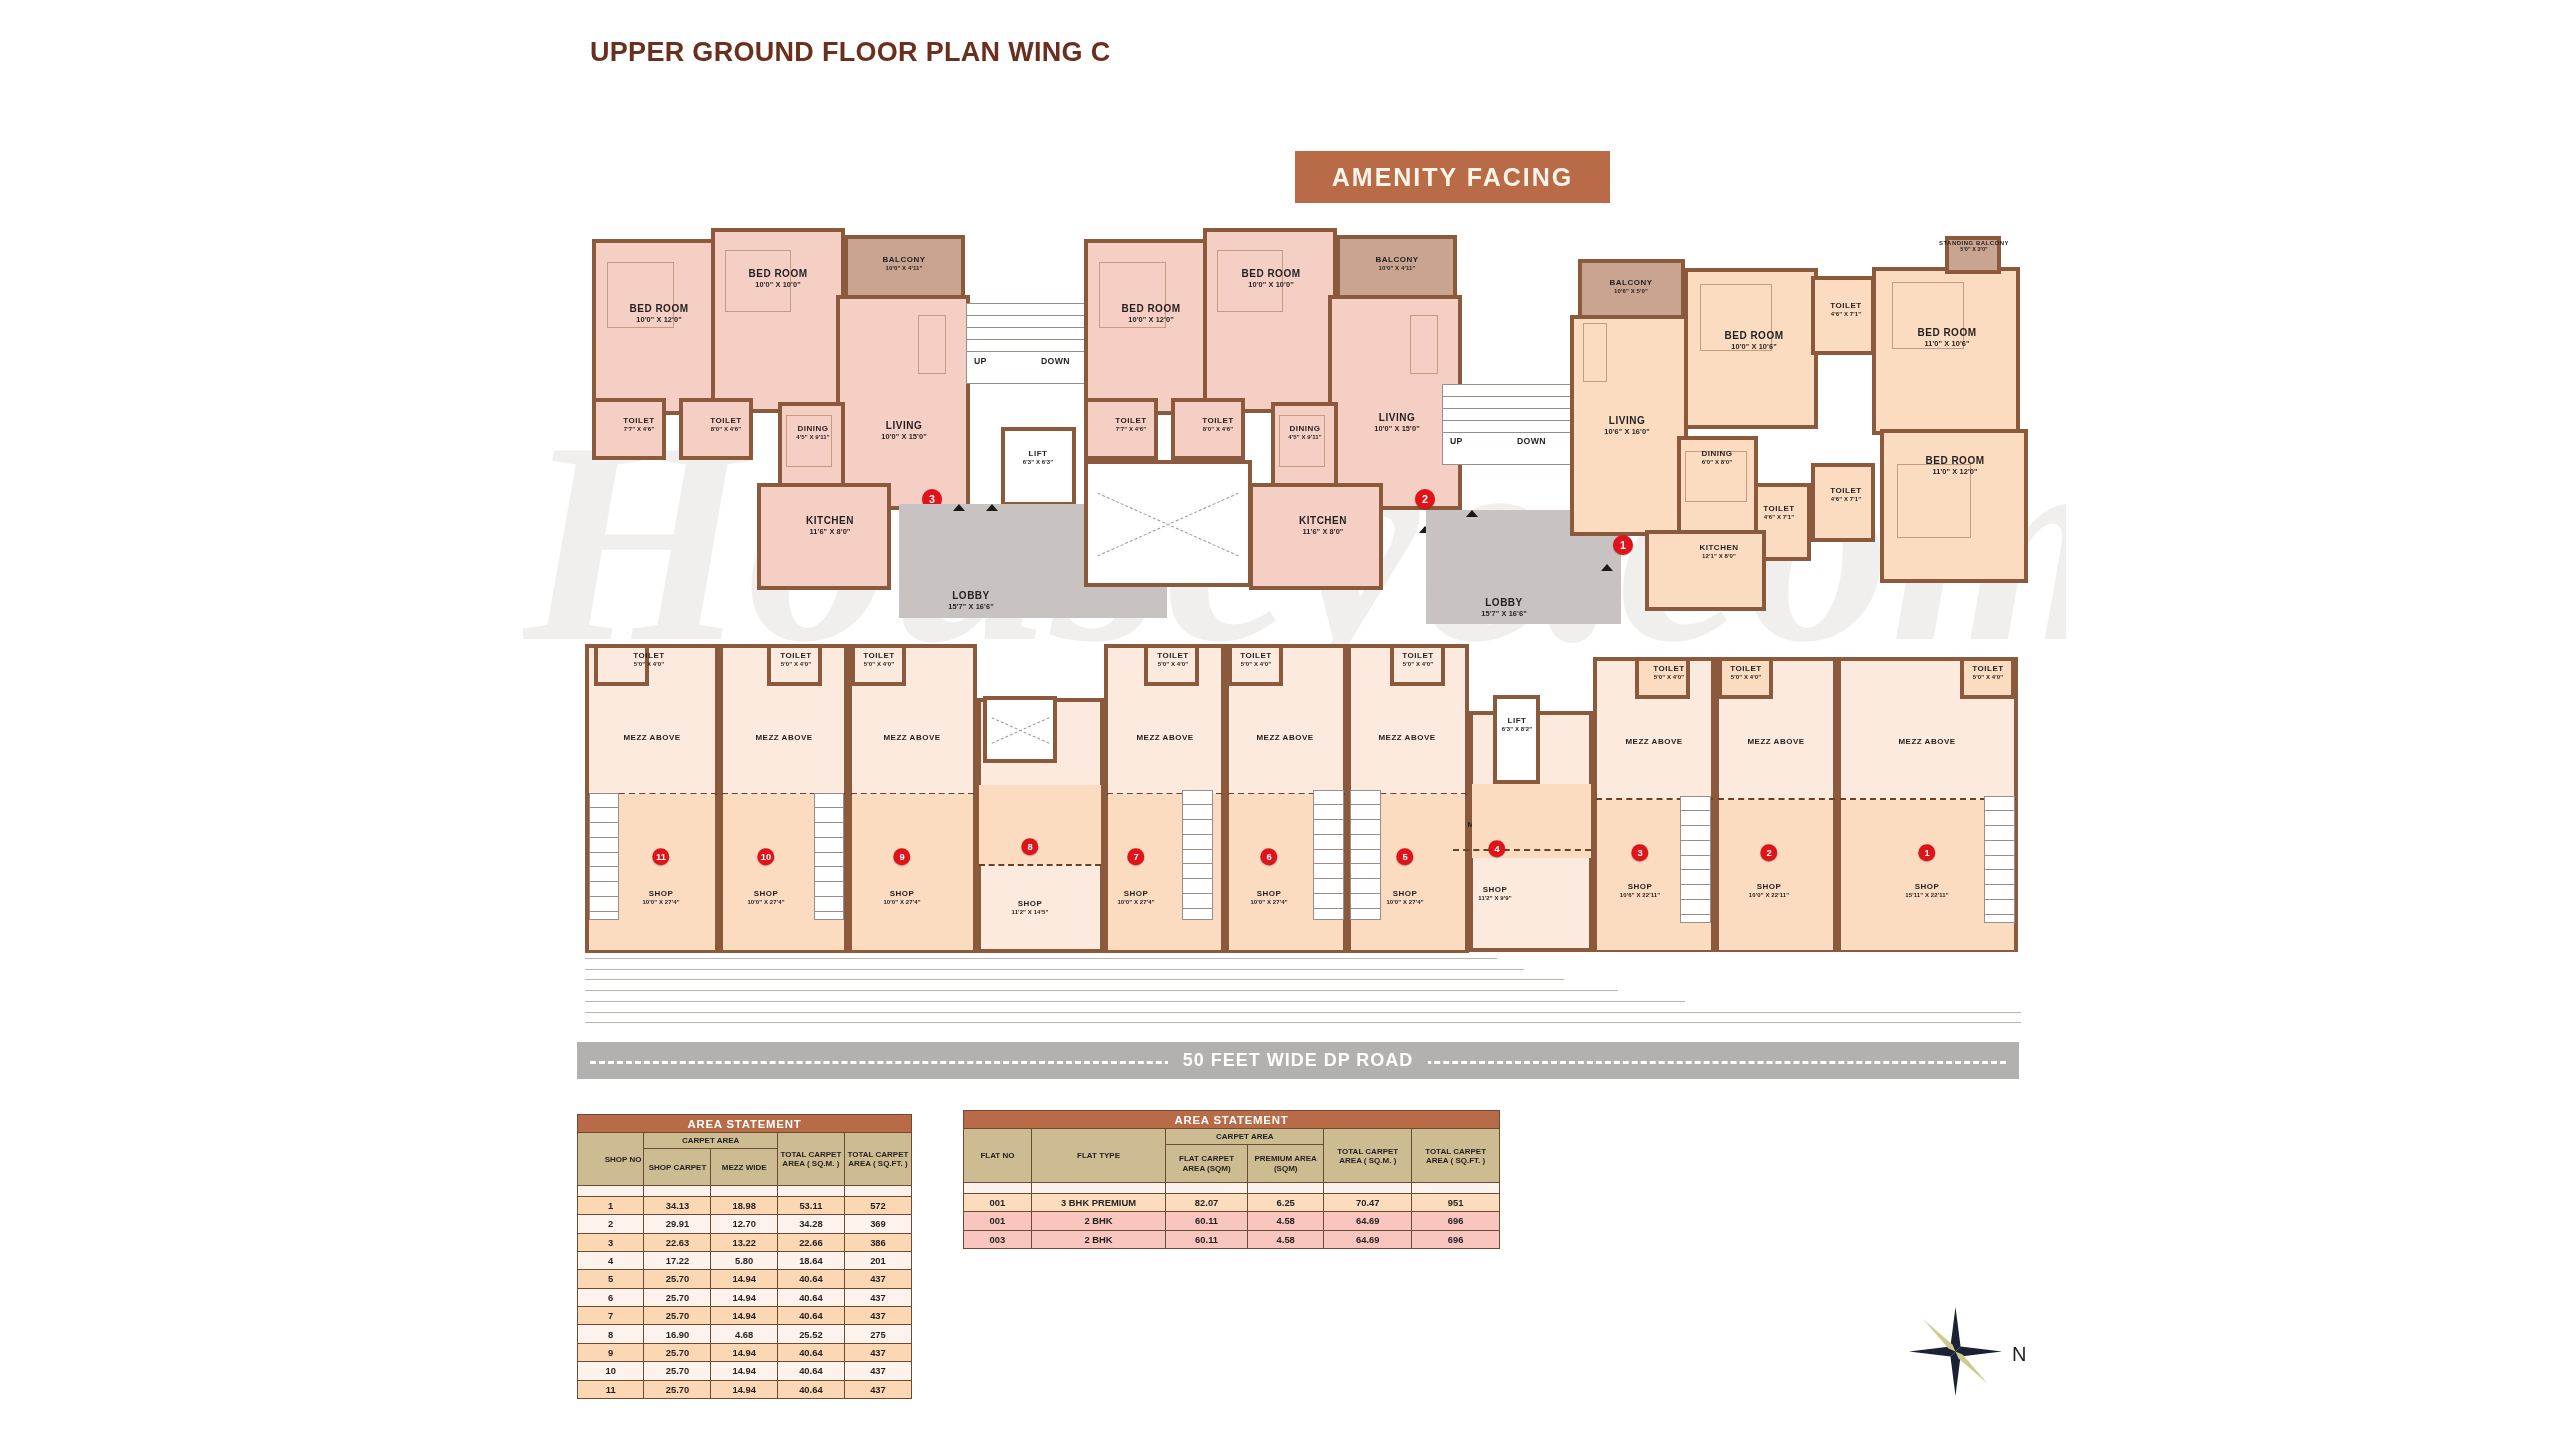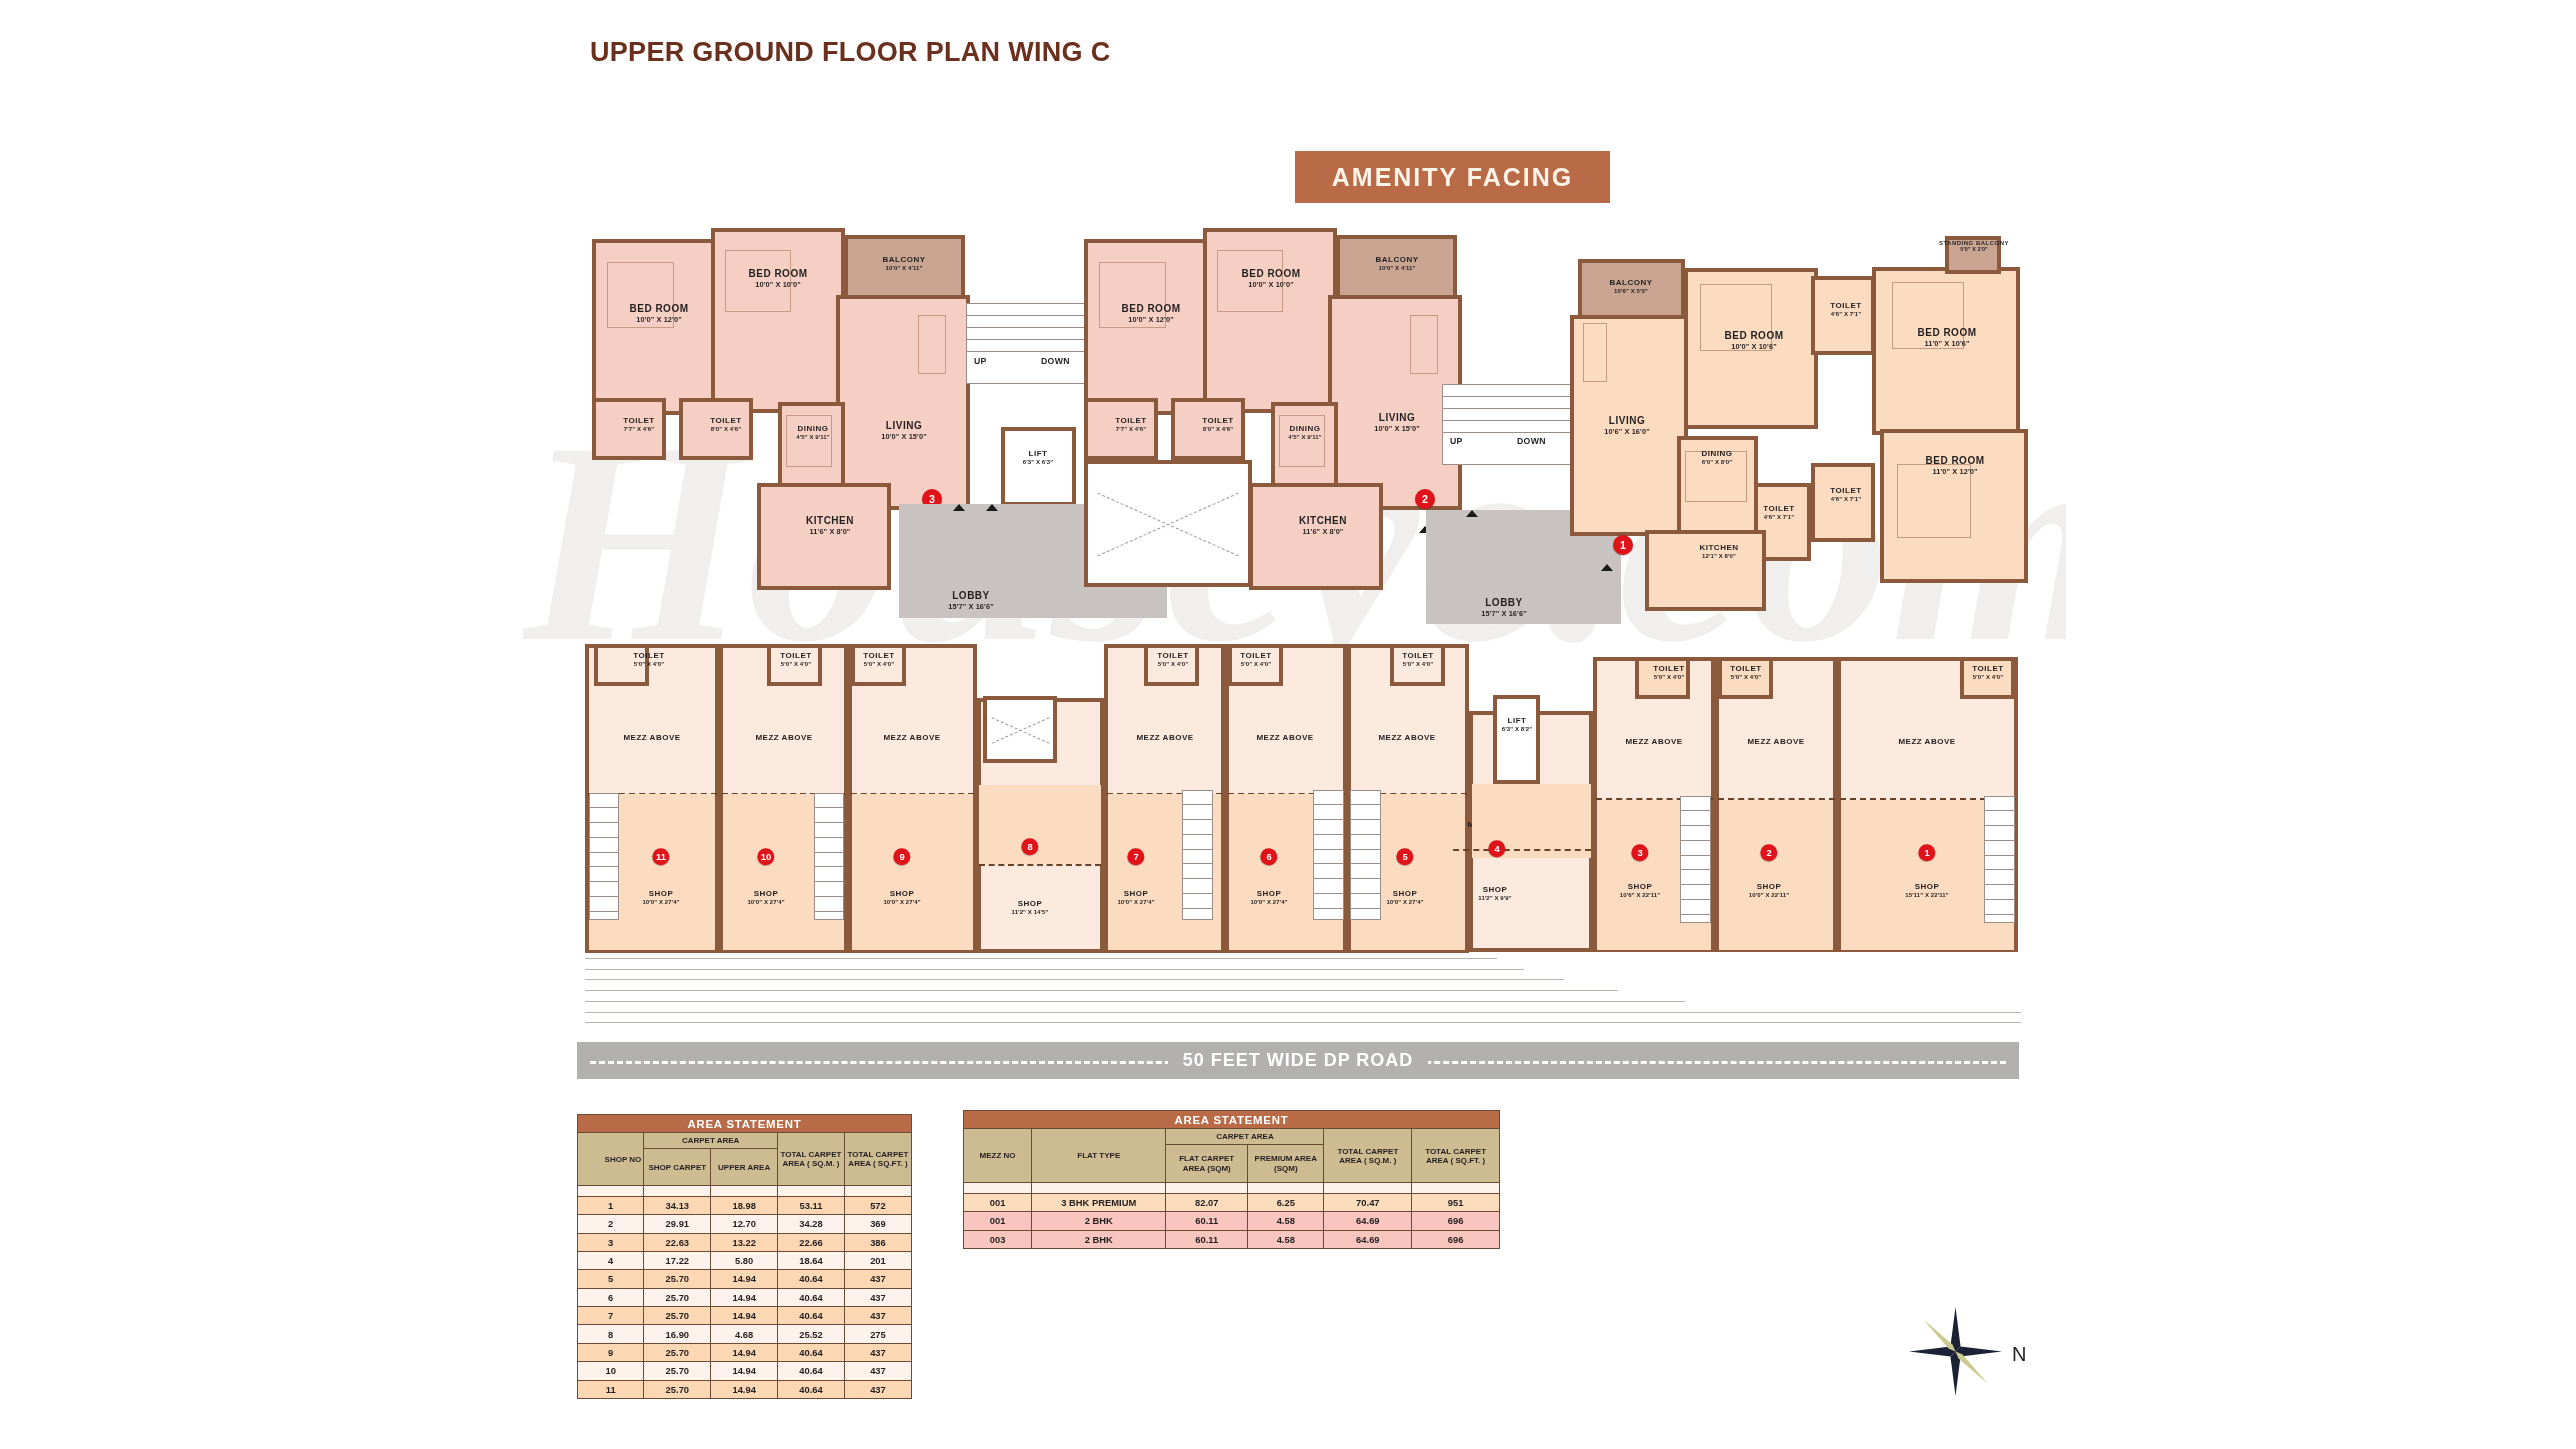--- a/index.html
+++ b/index.html
@@ -582,21 +582,21 @@
         <td class="ttl" colspan="5">AREA STATEMENT</td>
       </tr>
   <tr>
     <td class="hd" rowspan="2" style="width:64px;text-align:right;">SHOP NO</td>
     <td class="hd" colspan="2">CARPET AREA</td>
     <td class="hd" rowspan="2" style="width:64px;">TOTAL CARPET AREA ( SQ.M. )</td>
     <td class="hd" rowspan="2" style="width:64px;">TOTAL CARPET AREA ( SQ.FT. )</td>
   </tr>
   <tr>
     <td class="hd" style="width:64px;height:31px;">SHOP CARPET</td>
-    <td class="hd" style="width:64px;">UPPER AREA</td>
+    <td class="hd" style="width:64px;">MEZZ WIDE</td>
   </tr>
   <tr class="blank">
         <td></td>
         <td></td>
         <td></td>
         <td></td>
         <td></td>
       </tr>
   <tr class="r-odd">
         <td class="v">1</td>
@@ -677,21 +677,21 @@
       </tr>
 </tbody>
   </table>
 
 <table class="tbl" id="flat-table">
   <tbody>
       <tr>
         <td class="ttl" colspan="6">AREA STATEMENT</td>
       </tr>
   <tr>
-    <td class="hd" rowspan="2" style="width:70px;">MEZZ NO</td>
+    <td class="hd" rowspan="2" style="width:70px;">FLAT NO</td>
     <td class="hd" rowspan="2" style="width:144px;">FLAT TYPE</td>
     <td class="hd" colspan="2">CARPET AREA</td>
     <td class="hd" rowspan="2" style="width:91px;">TOTAL CARPET AREA ( SQ.M. )</td>
     <td class="hd" rowspan="2" style="width:91px;">TOTAL CARPET AREA ( SQ.FT. )</td>
   </tr>
   <tr>
     <td class="hd" style="width:84px;height:32px;">FLAT CARPET AREA (SQM)</td>
     <td class="hd" style="width:77px;">PREMIUM AREA (SQM)</td>
   </tr>
   <tr class="blank">

